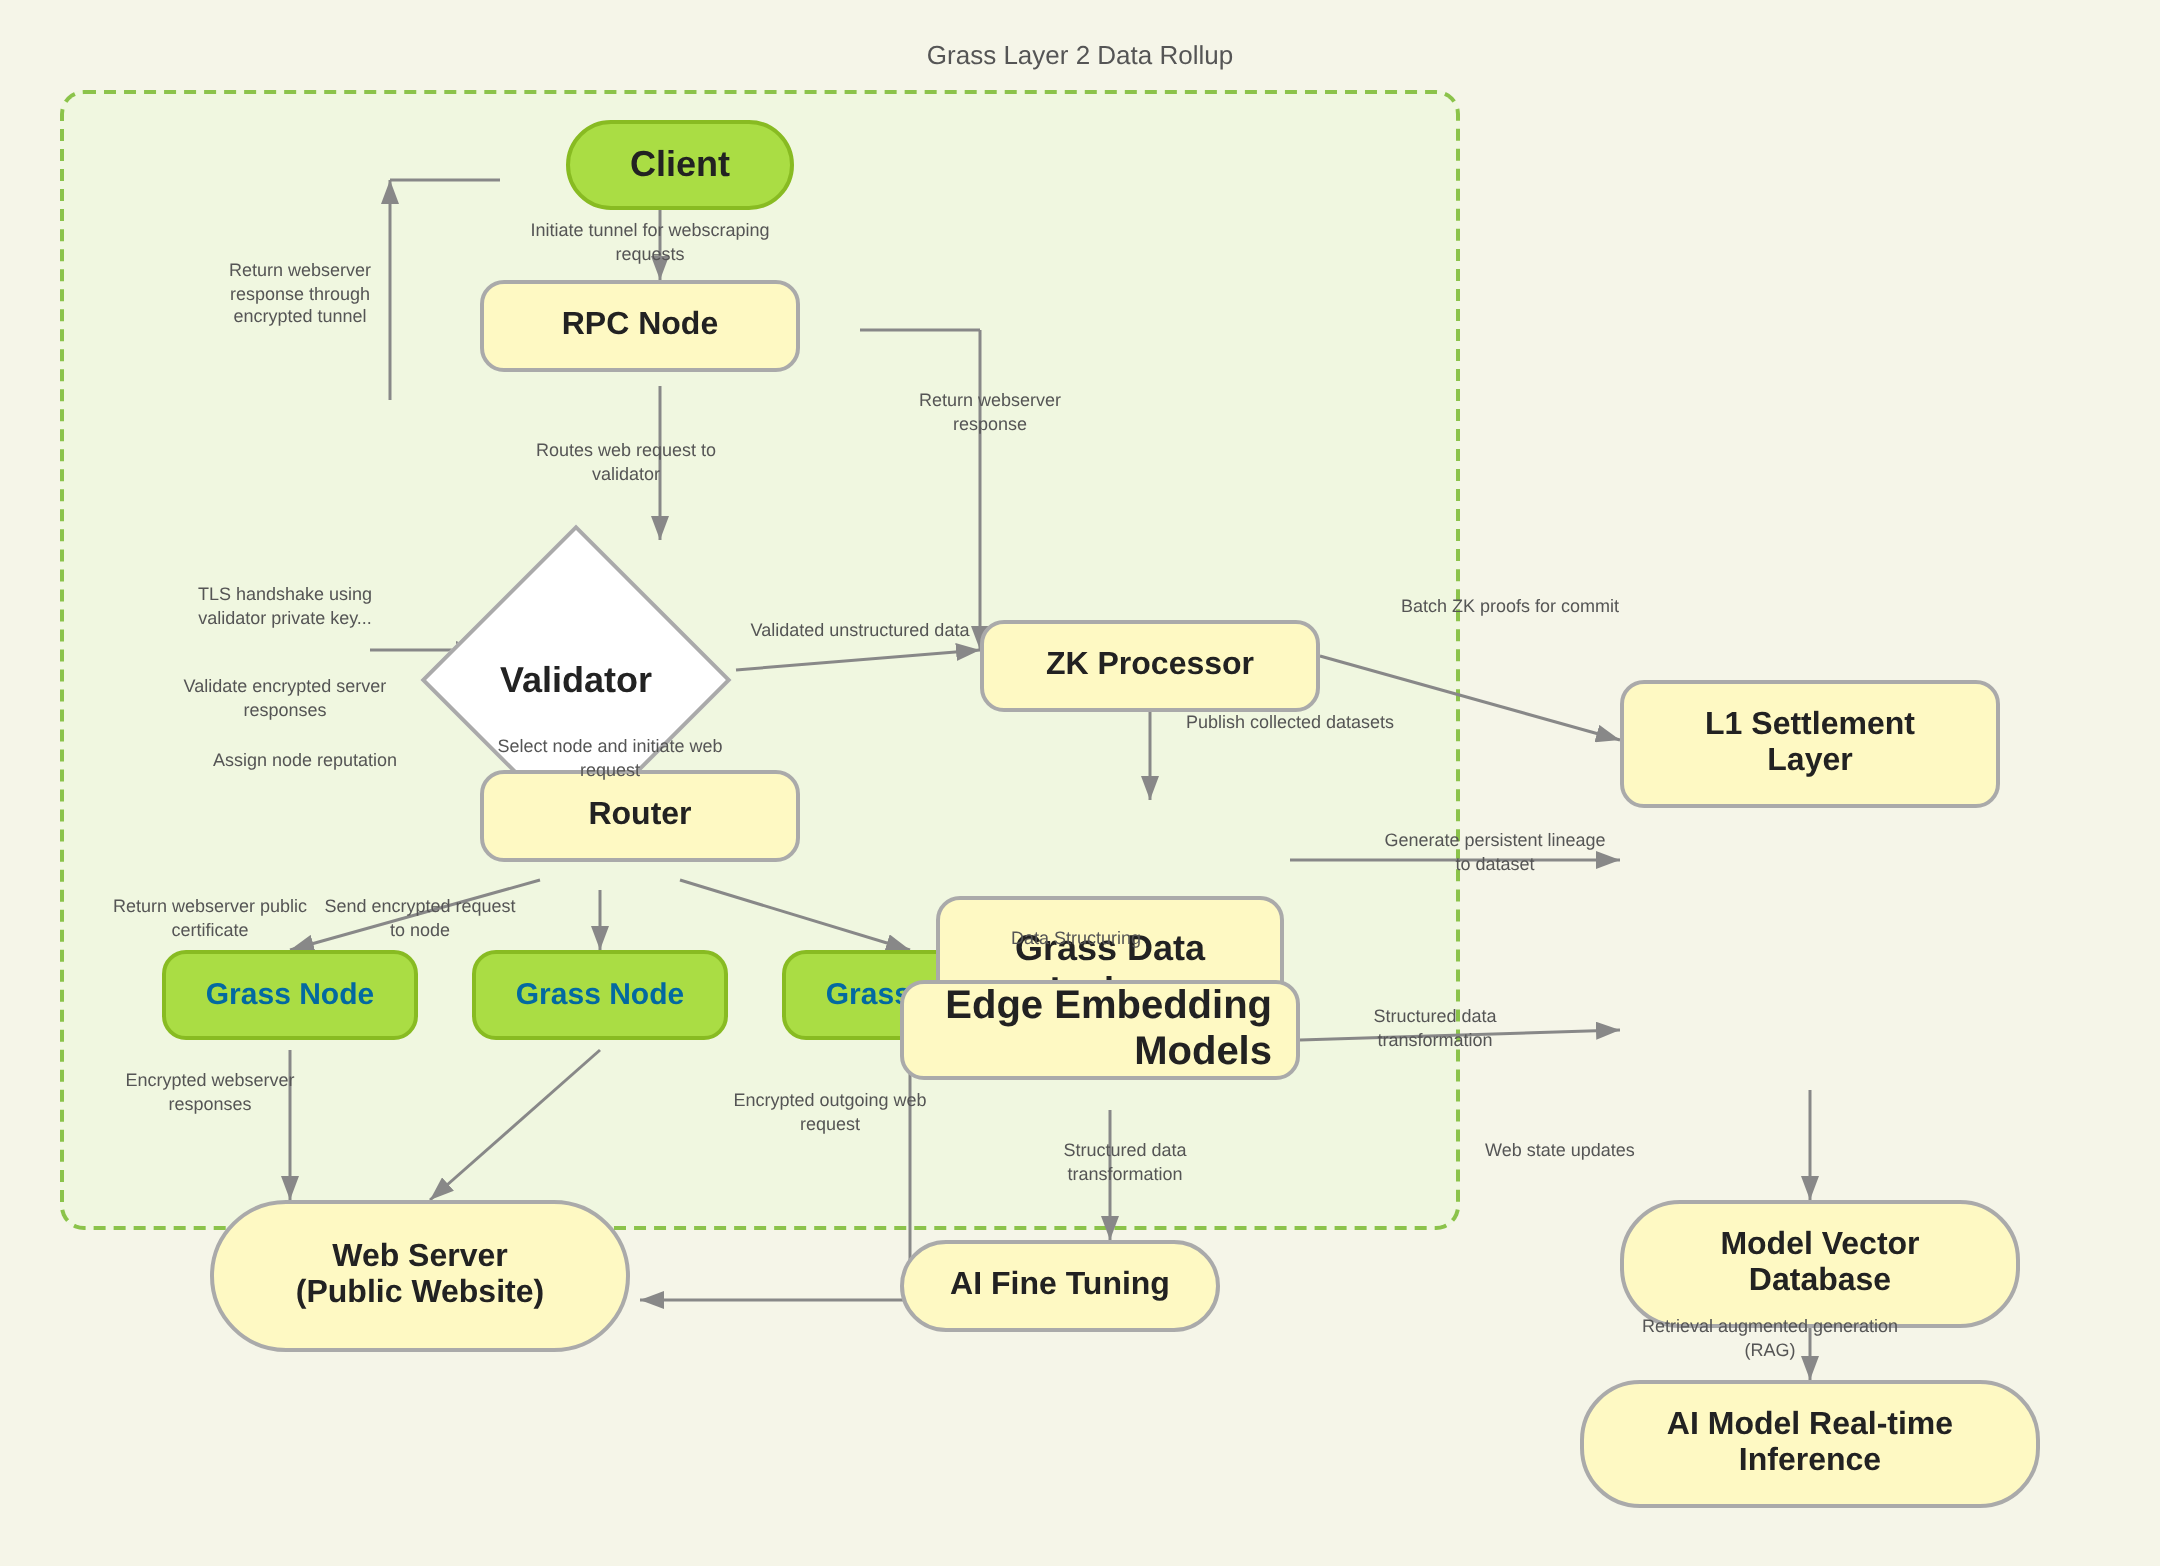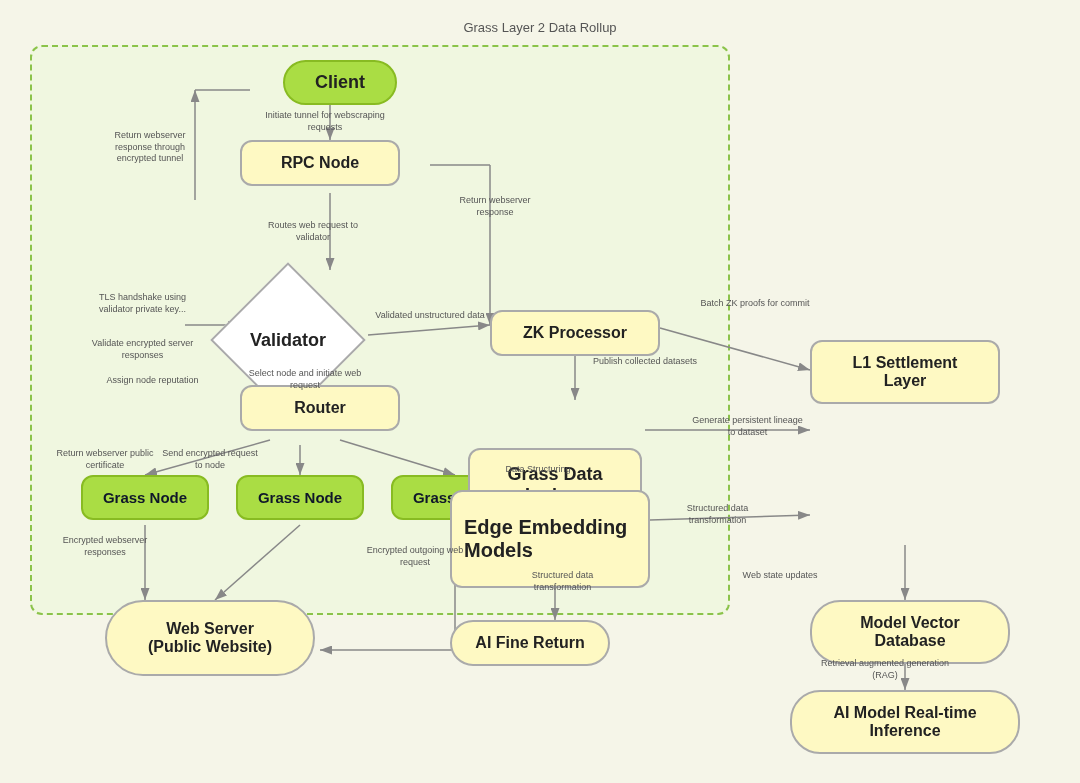--- a/index.html
+++ b/index.html
@@ -94,21 +94,21 @@
       text-align: center;
     }
 
     .node-green {
       background: #aadd44;
       border-radius: 12px;
       border: 2px solid #88bb22;
       padding: 12px 20px;
       font-size: 15px;
       font-weight: bold;
-      color: #0f172a;
+      color: #0369a1;
     }
 
     .node-large {
       font-size: 18px;
       padding: 14px 24px;
     }
 
     .node-xl {
       font-size: 20px;
       font-weight: bold;
@@ -324,34 +324,34 @@
     <div class="node-rounded" style="width:170px;">ZK Processor</div>
   </div>
 
   <div class="node" id="grass-data-ledger">
     <div class="node-rounded node-large" style="width:174px; text-align:center;margin-top:48px;">
       <span>Grass Data Ledger</span>
     </div>
   </div>
 
   <div class="node" id="edge-embedding">
-    <div class="node-rounded node-xl" style="width:200px; text-align:left; padding:24px 12px;">
+    <div class="node-rounded node-xl" style="width:200px; text-align:right; padding:0 12px;">
       <span>Edge Embedding Models</span>
     </div>
   </div>
 
   <div class="node" id="web-server">
     <div class="node-rounded" style="width:210px; text-align:center; padding:18px 12px; border-radius:40px; font-size:16px;">
       <span>Web Server</span><br>
       <span>(Public Website)</span>
     </div>
   </div>
 
   <div class="node" id="ai-fine-tuning">
-    <div class="node-rounded" style="width:160px; border-radius:30px;">AI Fine Return</div>
+    <div class="node-rounded" style="width:160px; border-radius:30px;">AI Fine Tuning</div>
   </div>
 
   <div class="node" id="l1-settlement">
     <div class="node-rounded" style="width:190px; text-align:center; border-radius:12px;">L1 Settlement Layer</div>
   </div>
 
 
   <div class="node" id="model-vector-db">
     <div class="node-rounded" style="width:200px; border-radius:30px;">Model Vector Database</div>
   </div>

